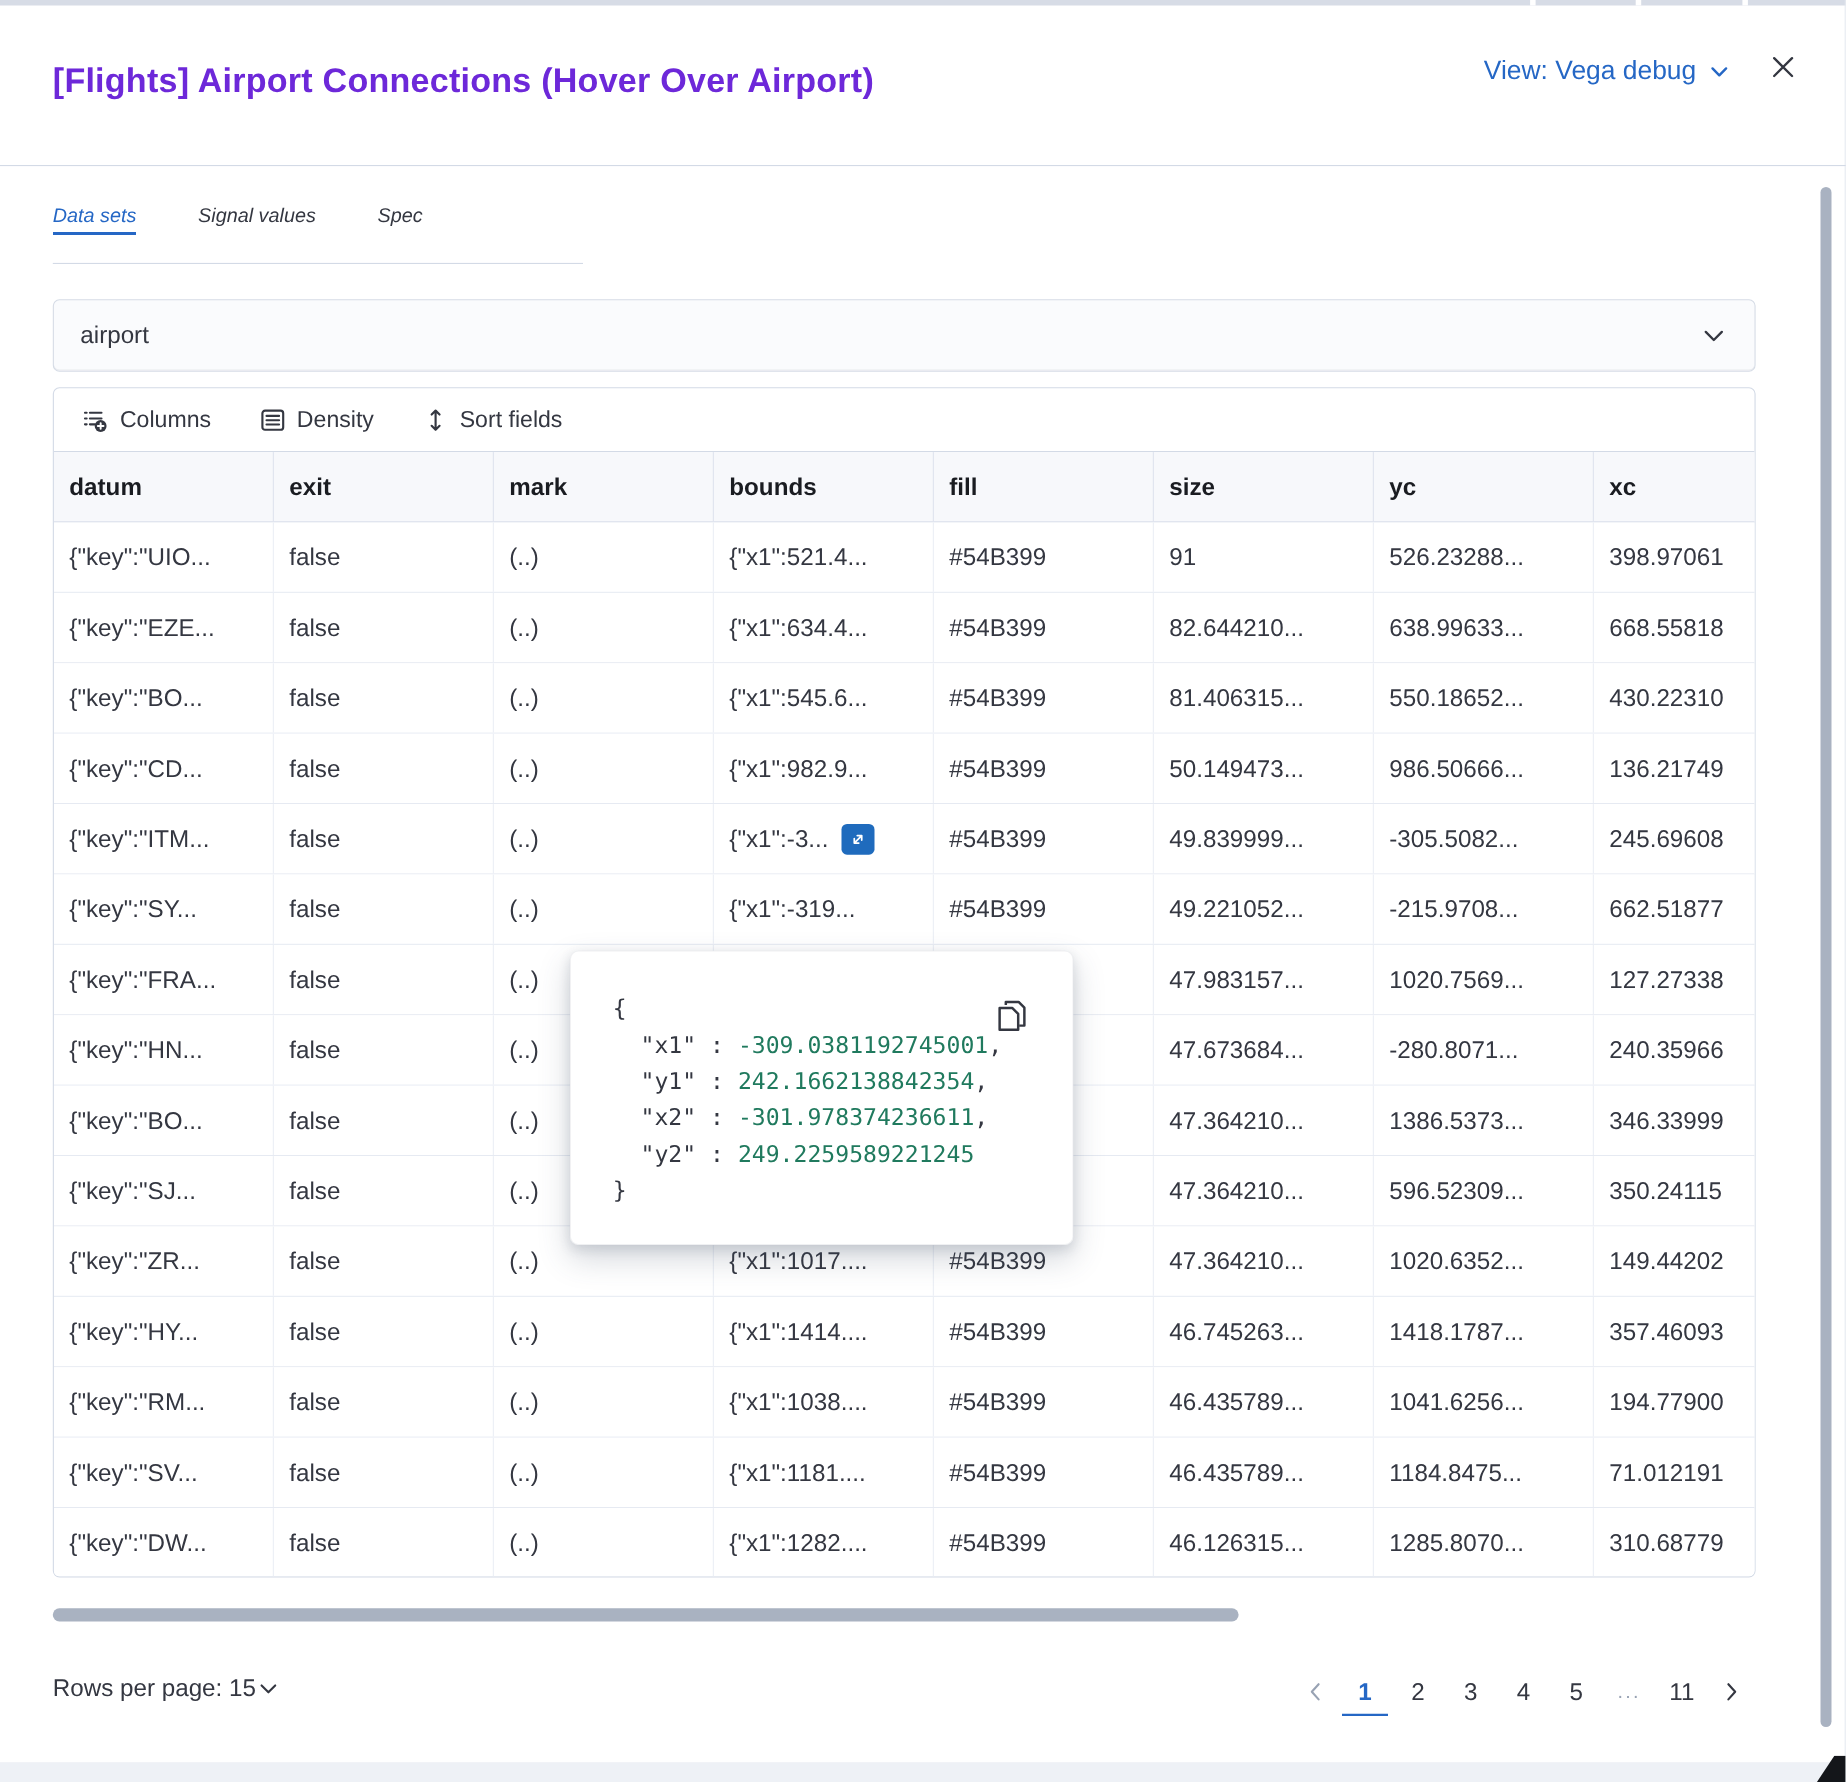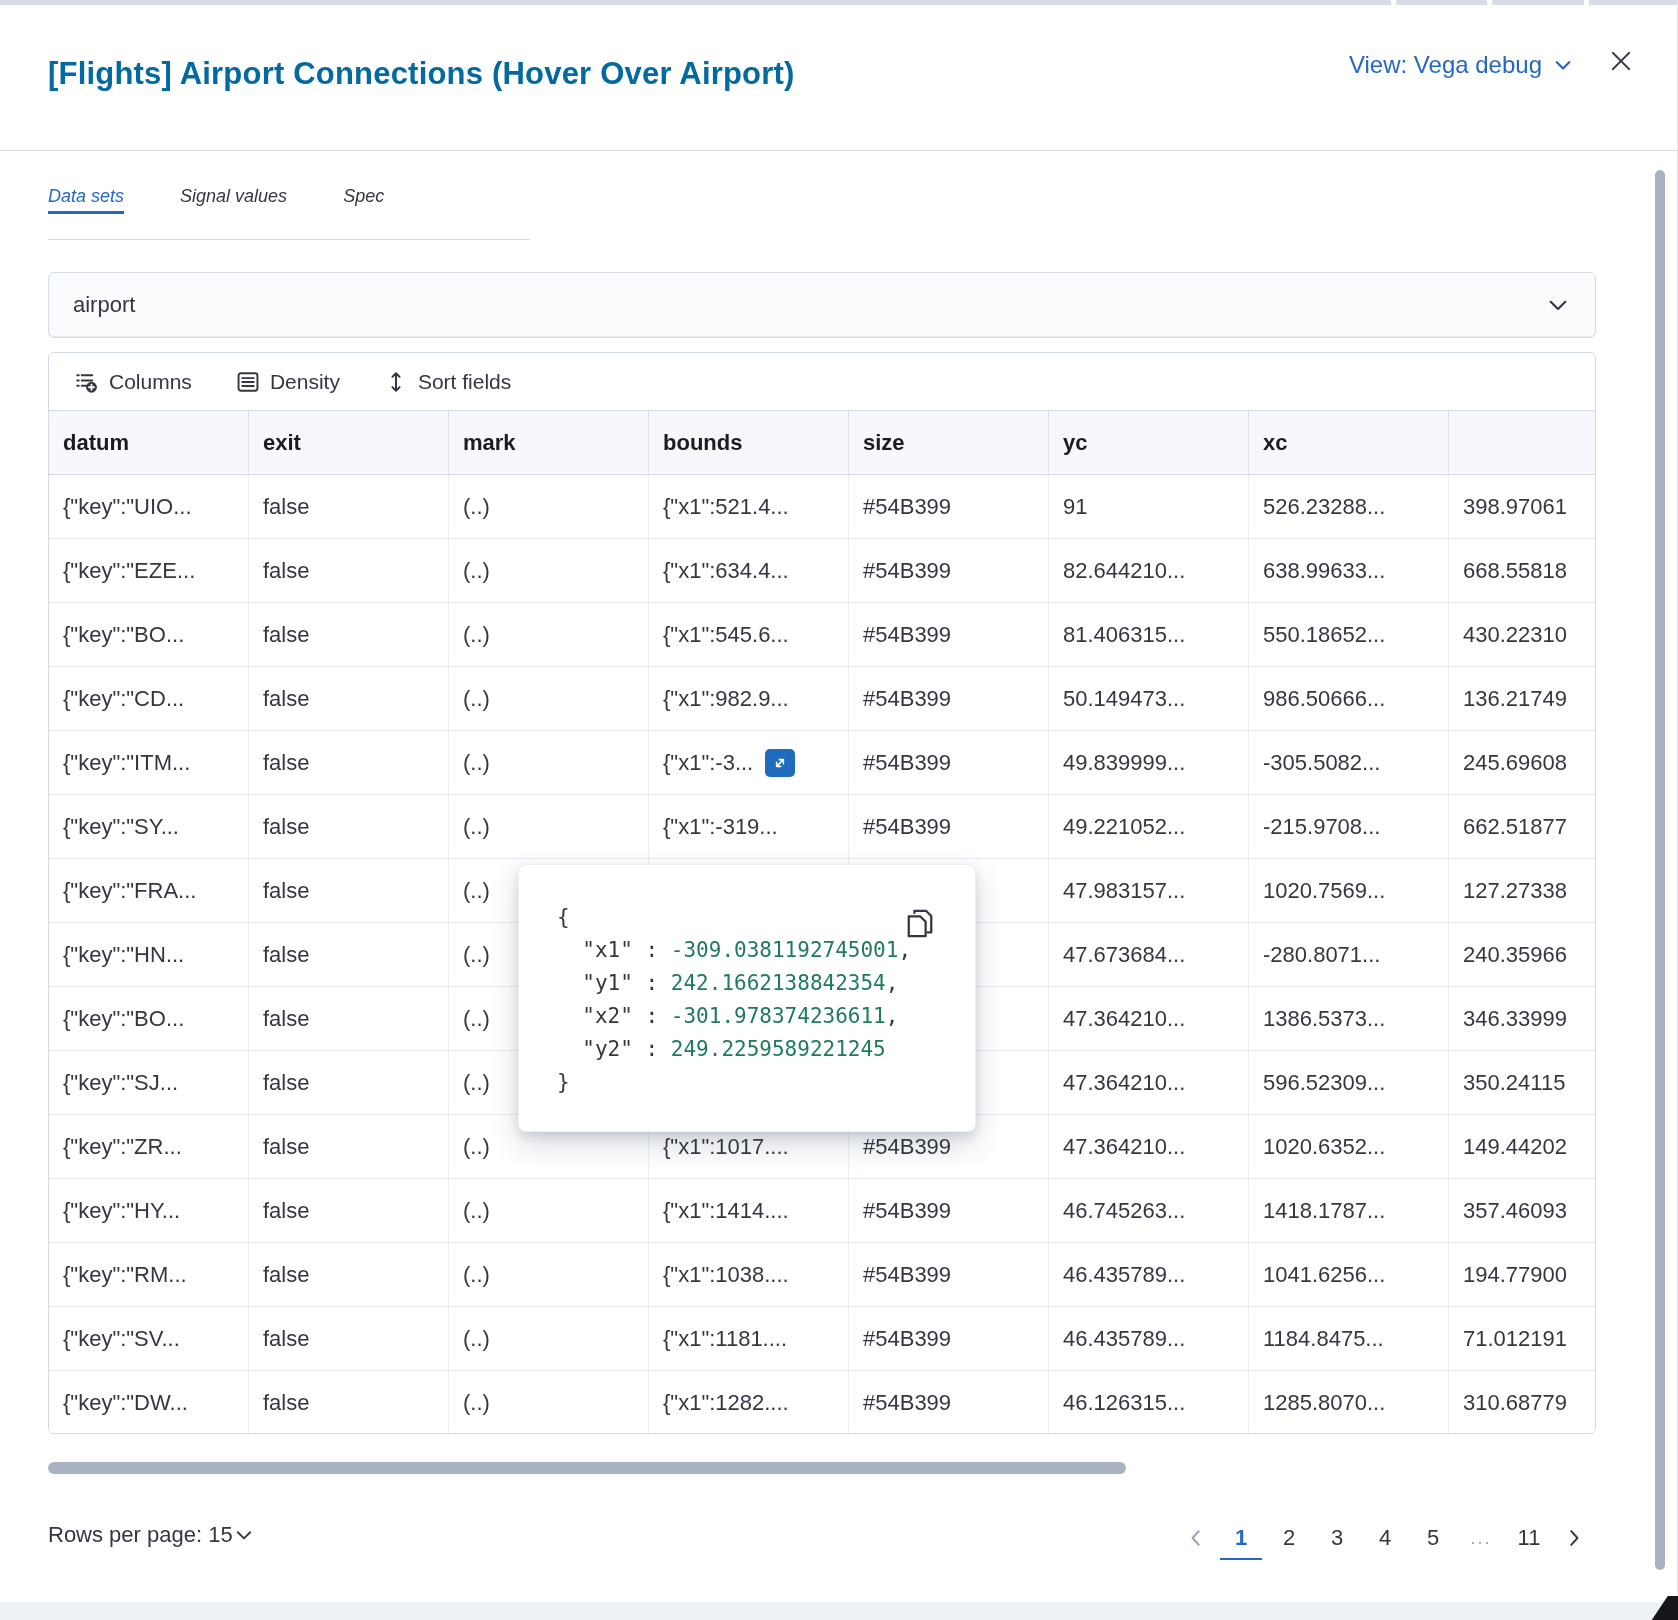--- a/index.html
+++ b/index.html
@@ -7,21 +7,21 @@
     font-family:"Liberation Sans","DejaVu Sans",sans-serif; color:#343741; }
   .abs { position:absolute; }
   #stage { position:relative; width:1678px; height:1620px; background:#fff; }
 
   
   #top-strip { left:0; top:0; width:1678px; height:5px; background:#d7dce6; }
   .strip-gap { top:0; width:5px; height:5px; background:#fff; }
   #right-edge { right:0; top:0; width:1px; height:1620px; background:#e2e6ee; }
 
   
-  #title { left:48px; top:56px; font-size:31px; font-weight:600; color:#0369a1; letter-spacing:.2px; }
+  #title { left:48px; top:56px; font-size:31px; font-weight:600; color:#6d28d9; letter-spacing:.2px; }
   #view-link { right:104px; top:51px; font-size:24px; color:#2567c5; cursor:pointer; display:flex; align-items:center; gap:10px; }
   #close-btn { left:1604px; top:44px; width:34px; height:34px; display:flex; align-items:center; justify-content:center; cursor:pointer; }
   #header-divider { left:0; top:150px; width:1678px; height:1px; background:#d3dae6; }
 
   
   #tabs { left:48px; top:186px; display:flex; gap:56px; }
   .tab { font-size:18px; font-weight:500; color:#343741; padding-bottom:7px; cursor:pointer;font-style:italic; }
   .tab.active { color:#2567c5; box-shadow:inset 0 -3px 0 #2567c5; }
   #tabs-underline { left:48px; top:239px; width:482px; height:1px; background:#d3dae6; }
 
@@ -147,20 +147,21 @@
           </svg>
         </span>
         <span>Sort fields</span>
       </div>
     </div>
     <div class="grid-hrow" id="grid-head">
         <div class="grid-hcell">datum</div>
         <div class="grid-hcell">exit</div>
         <div class="grid-hcell">mark</div>
         <div class="grid-hcell">bounds</div>
+        <div class="grid-hcell">fill</div>
         <div class="grid-hcell">size</div>
         <div class="grid-hcell">yc</div>
         <div class="grid-hcell">xc</div>
       </div>
     <div id="grid-body">
         <div class="grid-row">
           <div class="grid-cell col-datum">
             <span>{"key":"UIO...</span>
           </div>
           <div class="grid-cell col-exit">

